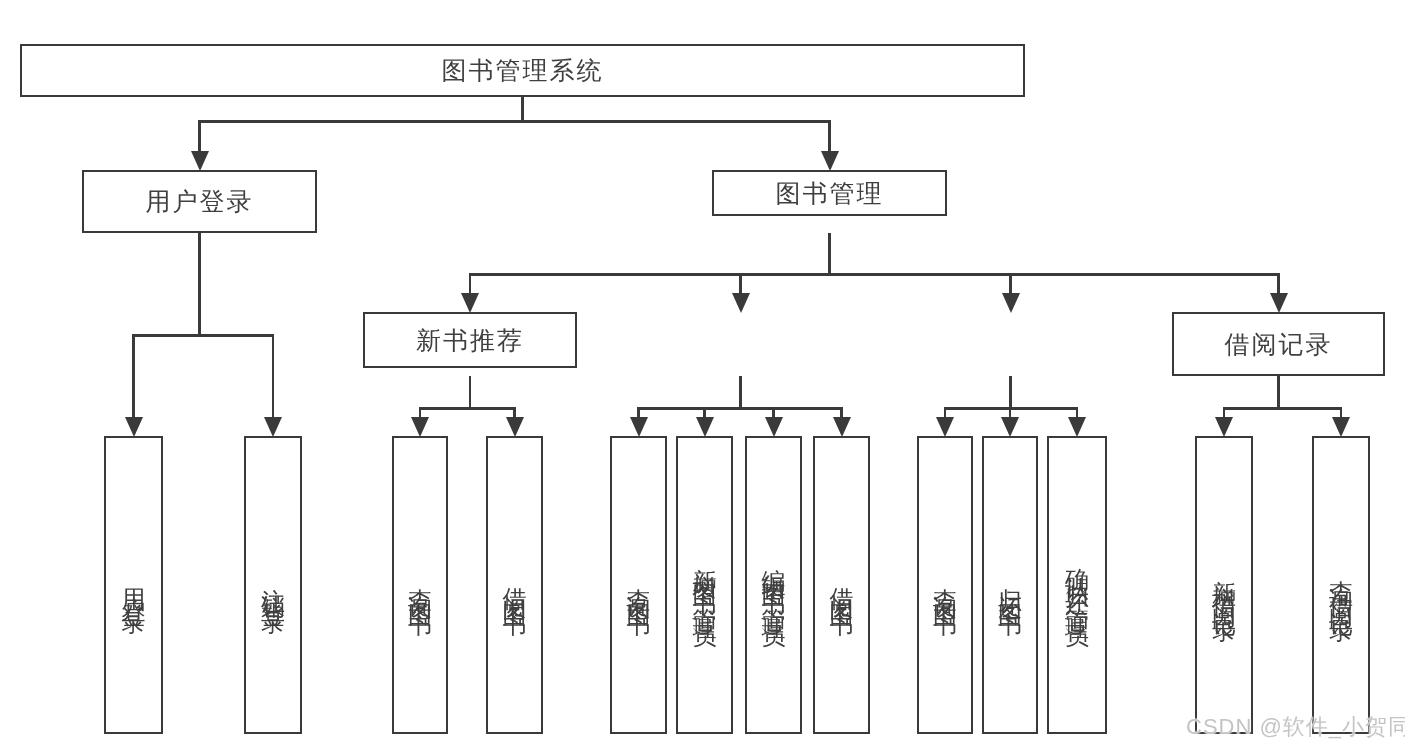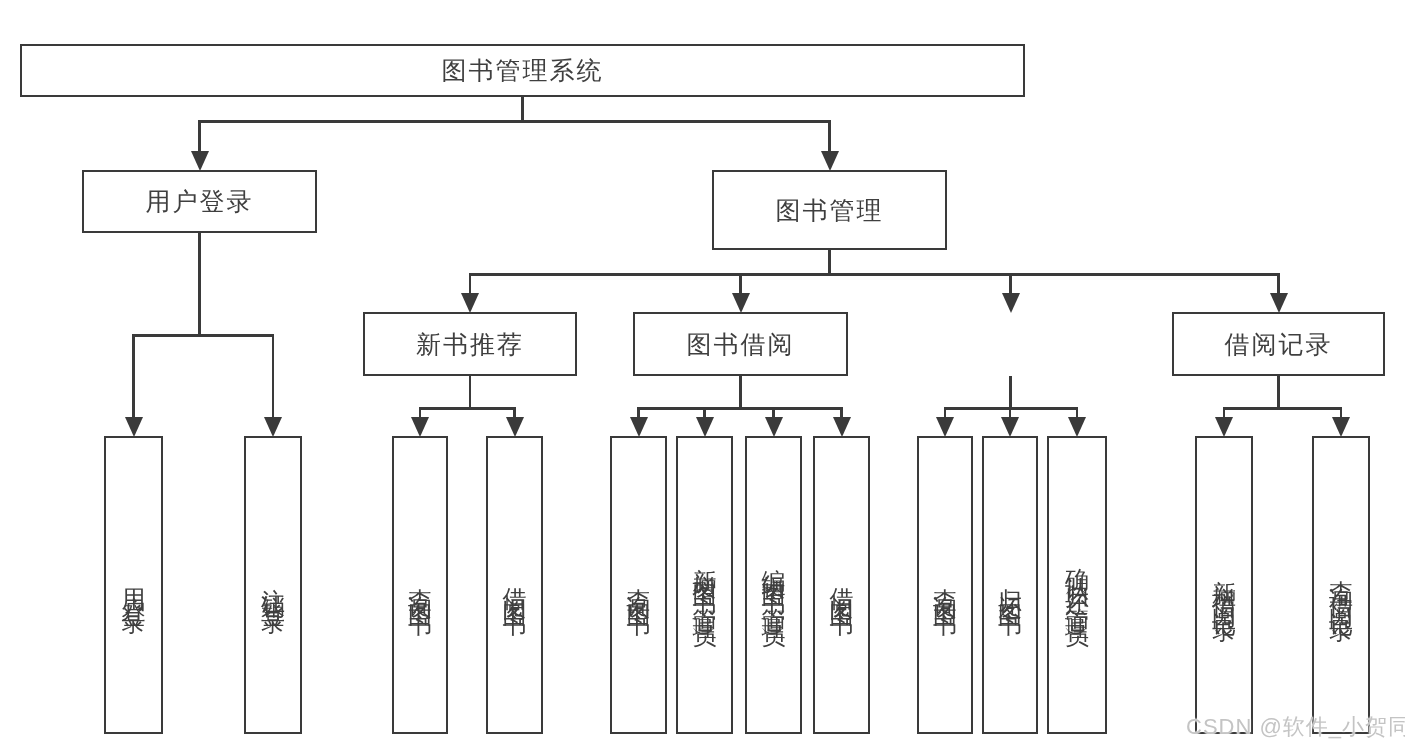--- a/index.html
+++ b/index.html
@@ -66,28 +66,25 @@
 <body>
 
 <div class="canvas">
   <div class="watermark" style="left: 1186px; top: 712px;">CSDN @软件_小贺同学</div>
 <div class="node h" style="left: 20px; top: 13px; width: 1005px; height: 53px; margin-top: 31px;">
       <span class="lbl">图书管理系统</span>
     </div>
     <div class="node h" style="left: 82px; top: 170px; width: 235px; height: 63px;">
       <span class="lbl">用户登录</span>
     </div>
-    <div class="node h" style="left: 712px; top: 170px; width: 235px; height: 80px;">
+    <div class="node h" style="left: 712px; top: 170px; width: 235px; height: 46px;">
       <span class="lbl">图书管理</span>
     </div>
-    <div class="node h" style="left: 363px; top: 312px; width: 214px; height: 64px;">
+    <div class="node h" style="left: 363px; top: 312px; width: 214px; height: 56px;">
       <span class="lbl">新书推荐</span>
-    </div>
-    <div class="node h" style="left: 633px; top: 312px; width: 215px; height: 64px;">
-      <span class="lbl">图书借阅</span>
     </div>
     <div class="node h" style="left: 1172px; top: 312px; width: 213px; height: 64px;">
       <span class="lbl">借阅记录</span>
     </div>
     <div class="node v" style="left: 104px; top: 436px; width: 59px; height: 298px;">
       <span class="lbl">用户登录</span>
     </div>
     <div class="node v" style="left: 244px; top: 436px; width: 58px; height: 298px;">
       <span class="lbl">注销登录</span>
     </div>

